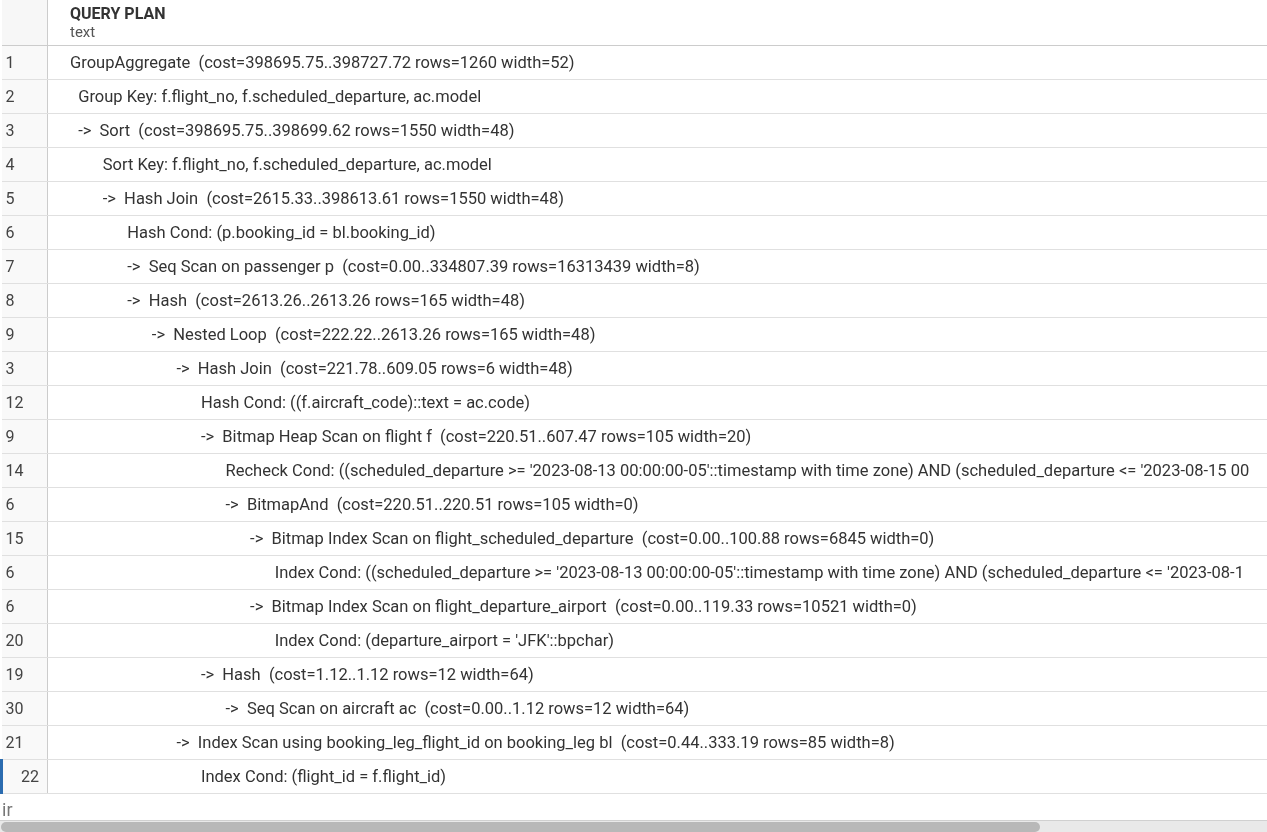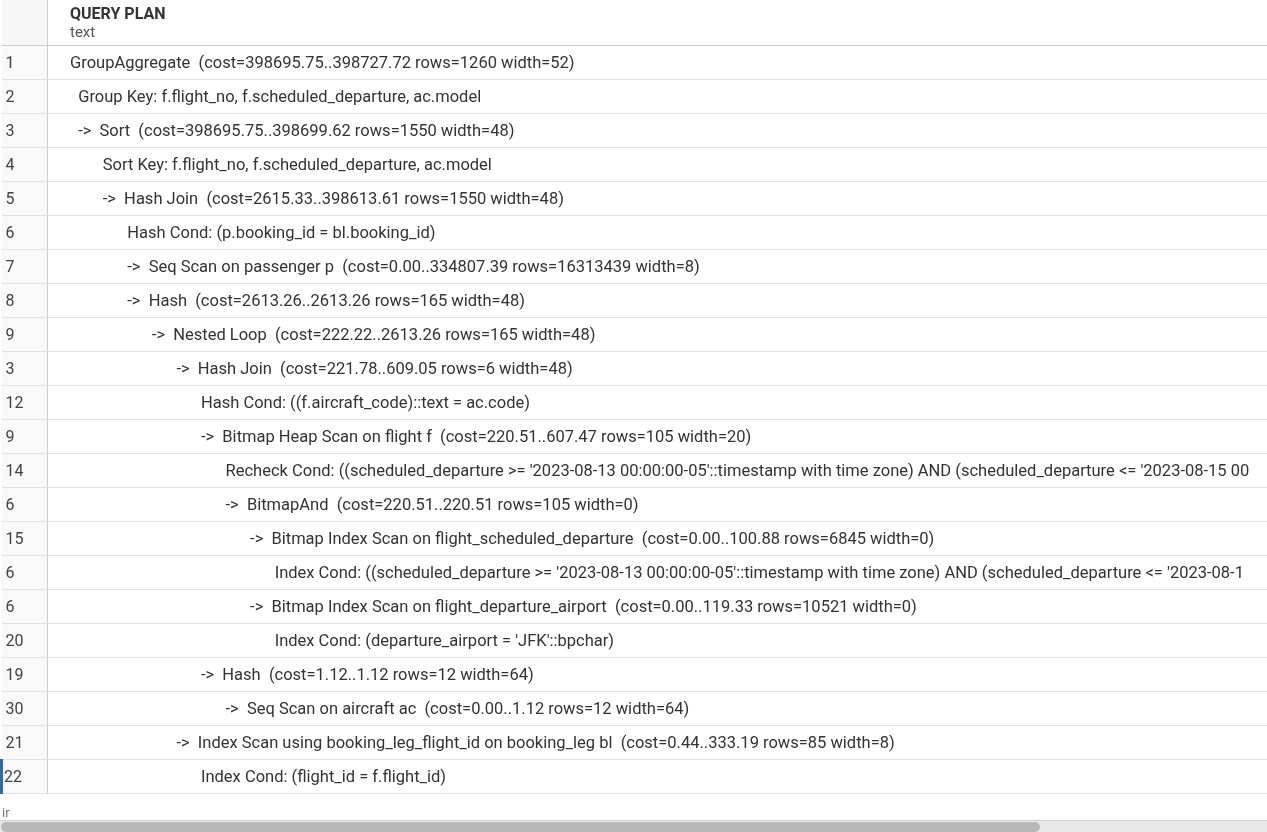--- a/index.html
+++ b/index.html
@@ -70,26 +70,27 @@
     tbody td.plan-cell {
       font-family: -apple-system, BlinkMacSystemFont, "Segoe UI", Roboto, sans-serif;
       font-size: 16.5px;
       white-space: pre;
       color: #333;
       padding-left: 22px;
     }
     tbody tr.selected td.rownum {
       border-left: 3px solid #2b6cb0;
       padding-left: 1px;
+      text-align: right;
     }
     .status-bar {
       position: absolute;
       bottom: 12px;
       left: 0;
-      font-size: 13px;
+      font-size: 18px;
       color: #777;
       padding: 0 2px;
     }
     .scrollbar-horiz {
       position: absolute;
       bottom: 0;
       left: 0;
       right: 0;
       height: 12px;
       background: #e9e9e9;

